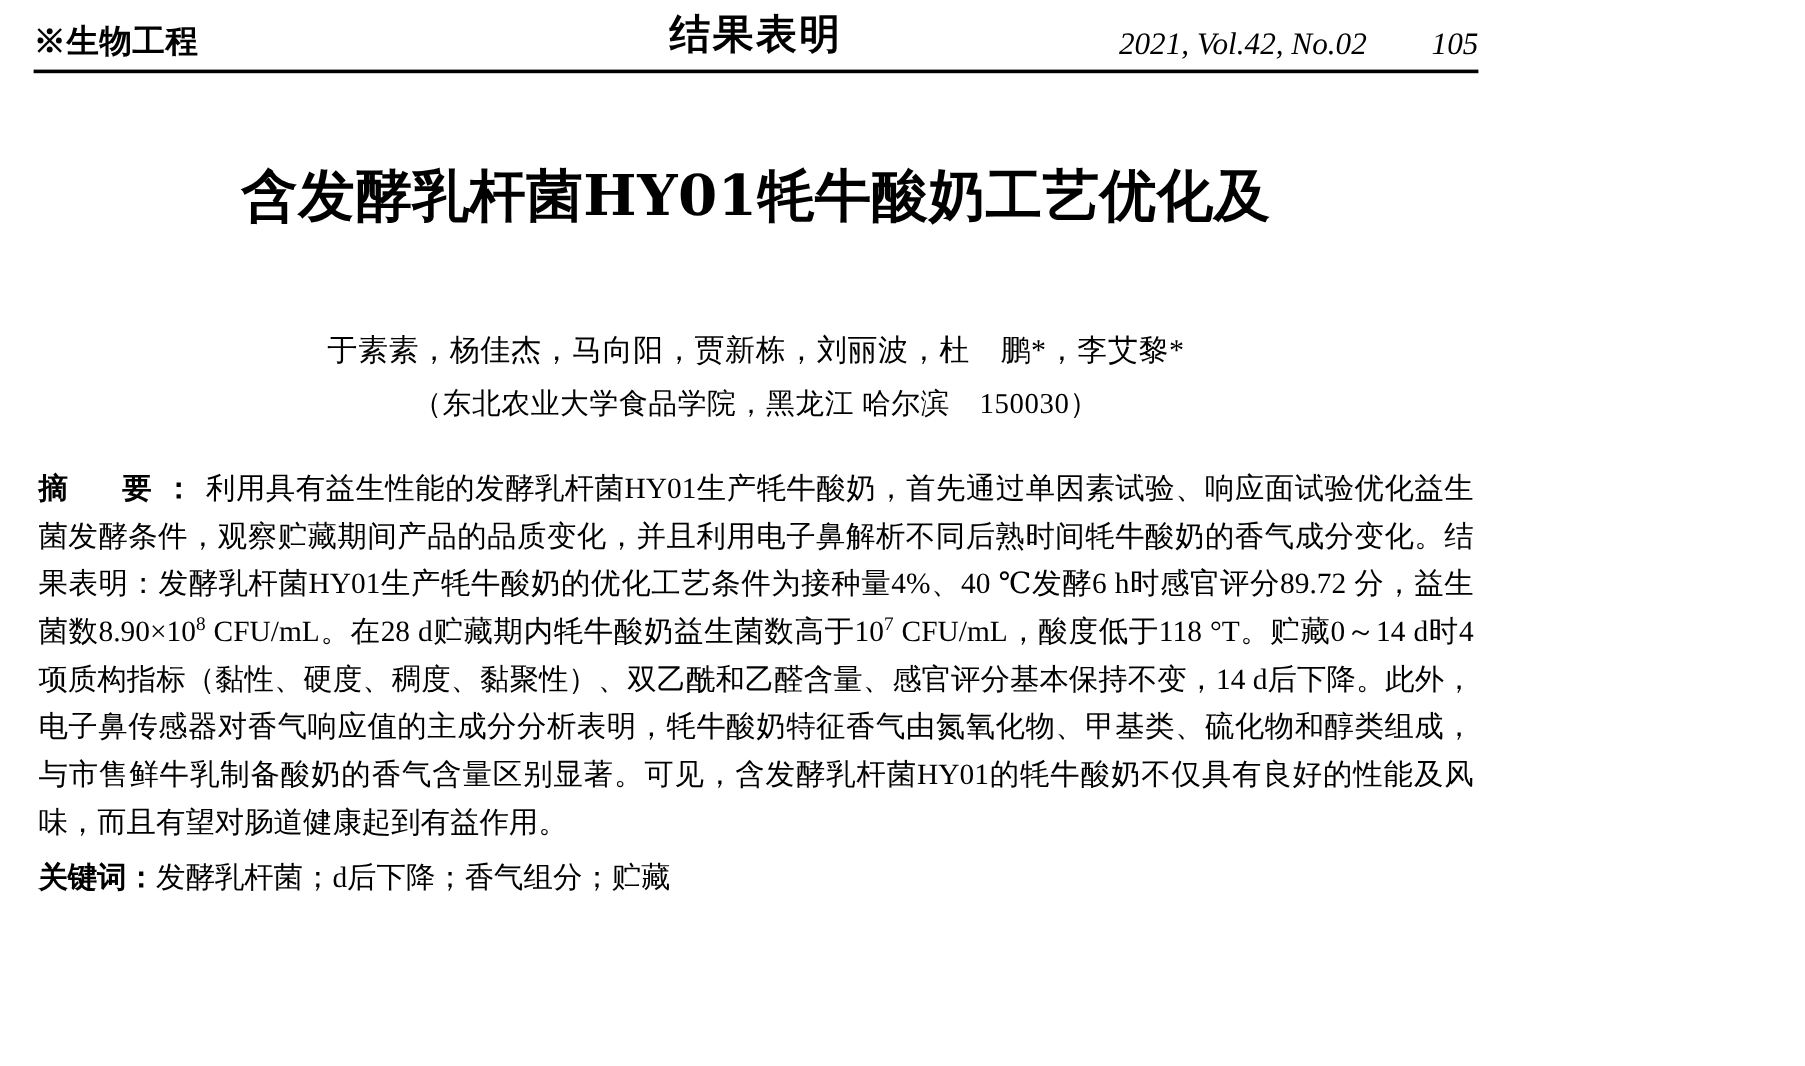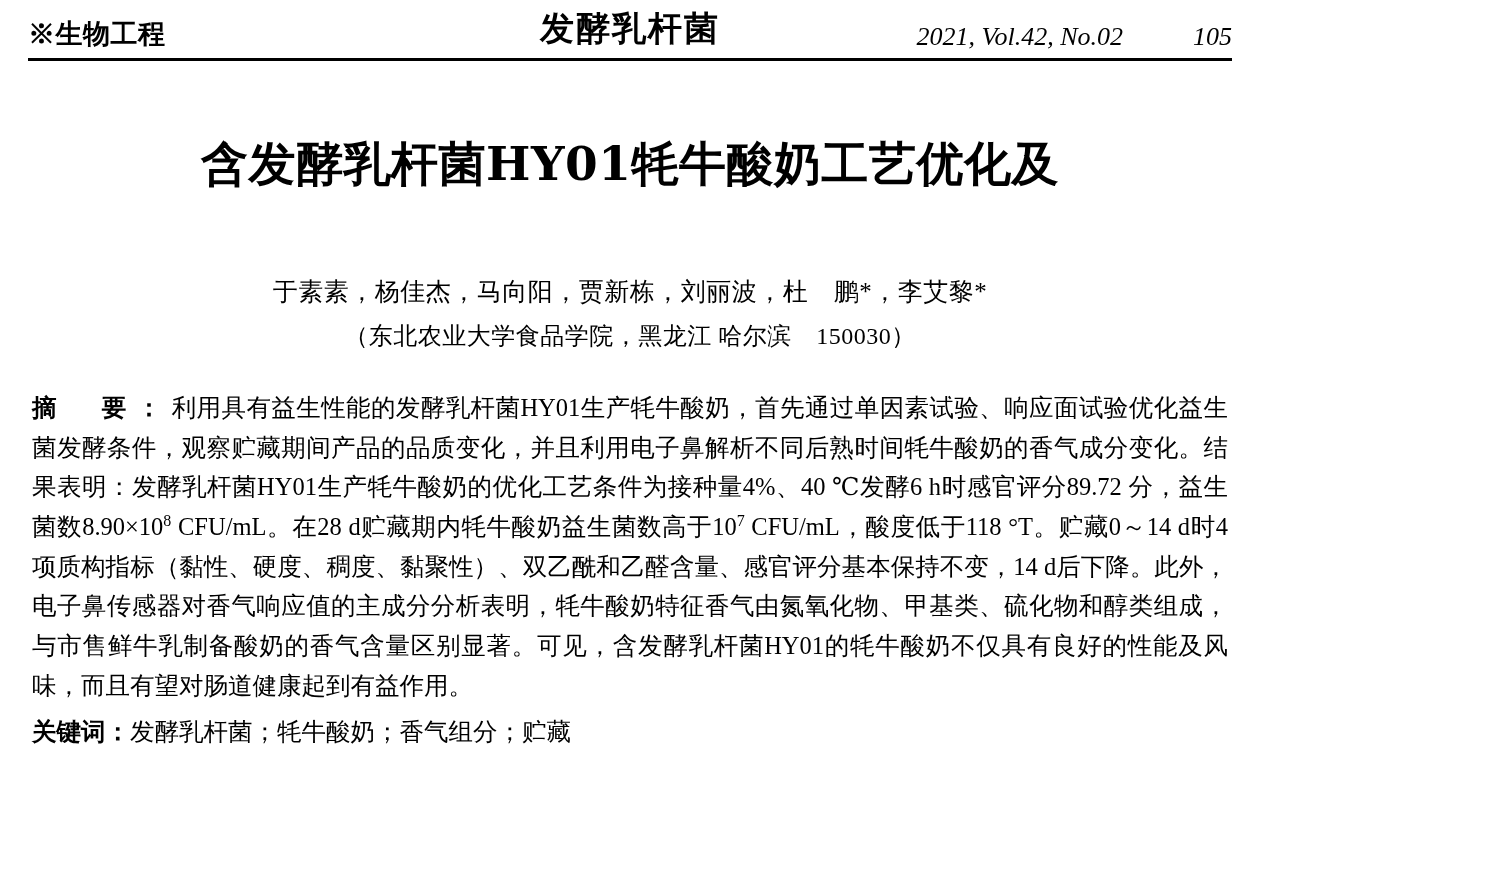--- a/index.html
+++ b/index.html
@@ -44,21 +44,21 @@
     font-weight: 700;
     letter-spacing: 2px;
     position: absolute;
     left: 50%;
     transform: translateX(-50%);
     top: 6px;
   }
   .runhead-right {
     display: flex;
     align-items: baseline;
-    gap: 70px;
+    gap: 54px;
     font-style: italic;
     font-size: 26px;
     white-space: nowrap;
   }
   .runhead-pageno {
     font-size: 26px;
   }
   .rule {
     border-top: 3px solid #000;
     margin: 2px 4px 0 4px;
@@ -119,37 +119,37 @@
     font-weight: 700;
   }
 </style>
 </head>
 <body>
 
 <div class="page">
 
   <div class="runhead">
     <div class="runhead-left">※生物工程</div>
-    <div class="runhead-center">发酵乳杆菌</div>
+    <div class="runhead-center">结果表明</div>
     <div class="runhead-right">
       <span>2021, Vol.42, No.02</span>
       <span class="runhead-pageno">105</span>
     </div>
   </div>
 
   <div class="rule"></div>
 
   <h1 class="title">
     <span class="title-line">含发酵乳杆菌HY01牦牛酸奶工艺优化及</span>
   </h1>
 
   <div class="authors">于素素，杨佳杰，马向阳，贾新栋，刘丽波，杜　鹏*，李艾黎*</div>
   <div class="affiliation">（东北农业大学食品学院，黑龙江 哈尔滨　150030）</div>
 
   <div class="abstract">
     <span class="abstract-label">摘　要：</span><span>利用具有益生性能的发酵乳杆菌HY01生产牦牛酸奶，首先通过单因素试验、响应面试验优化益生菌发酵条件，观察贮藏期间产品的品质变化，并且利用电子鼻解析不同后熟时间牦牛酸奶的香气成分变化。结果表明：发酵乳杆菌HY01生产牦牛酸奶的优化工艺条件为接种量4%、40 ℃发酵6 h时感官评分89.72 分，益生菌数8.90×10</span><sup>8</sup><span> CFU/mL。在28 d贮藏期内牦牛酸奶益生菌数高于10</span><sup>7</sup><span> CFU/mL，酸度低于118 °T。贮藏0～14 d时4 项质构指标（黏性、硬度、稠度、黏聚性）、双乙酰和乙醛含量、感官评分基本保持不变，14 d后下降。此外，电子鼻传感器对香气响应值的主成分分析表明，牦牛酸奶特征香气由氮氧化物、甲基类、硫化物和醇类组成，与市售鲜牛乳制备酸奶的香气含量区别显著。可见，含发酵乳杆菌HY01的牦牛酸奶不仅具有良好的性能及风味，而且有望对肠道健康起到有益作用。</span>
   </div>
 
   <div class="keywords">
-    <span class="kw-label">关键词：</span><span>发酵乳杆菌；牦牛酸奶；香气组分；贮藏</span>
+    <span class="kw-label">关键词：</span><span>发酵乳杆菌；d后下降；香气组分；贮藏</span>
   </div>
 
 </div>
 
 </body></html>

